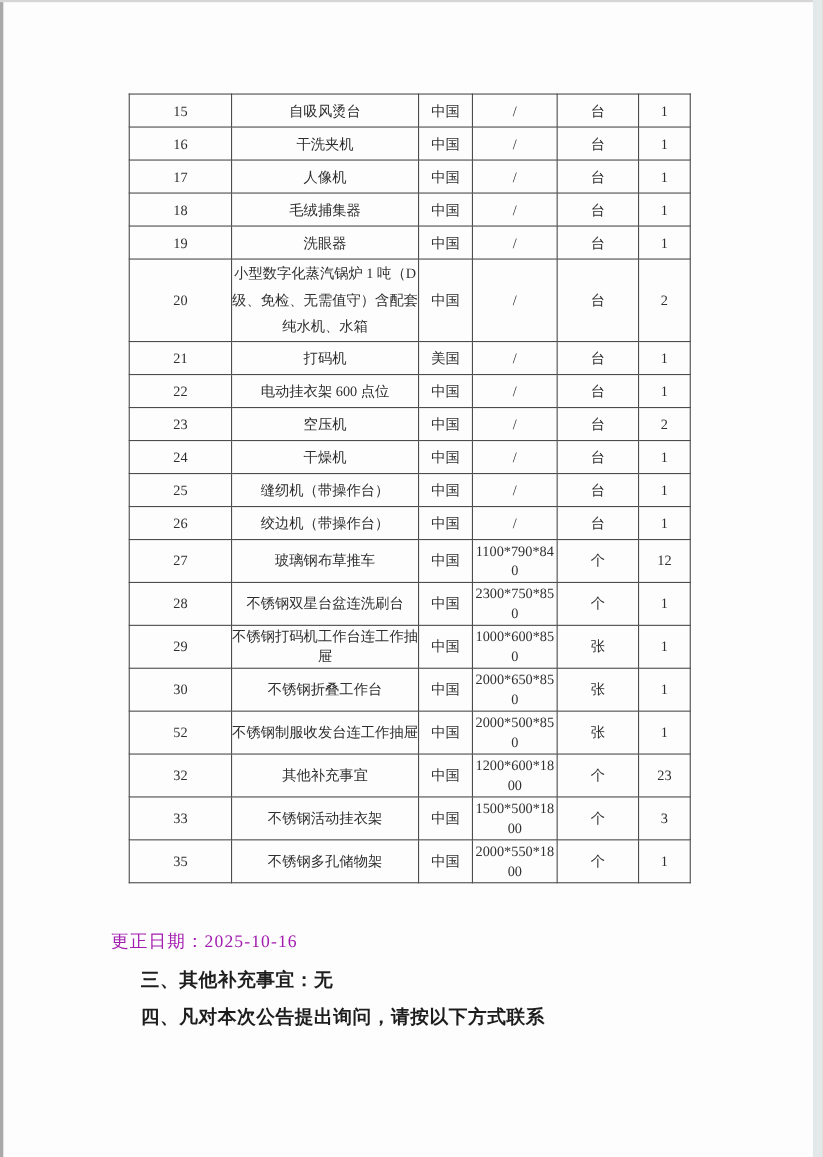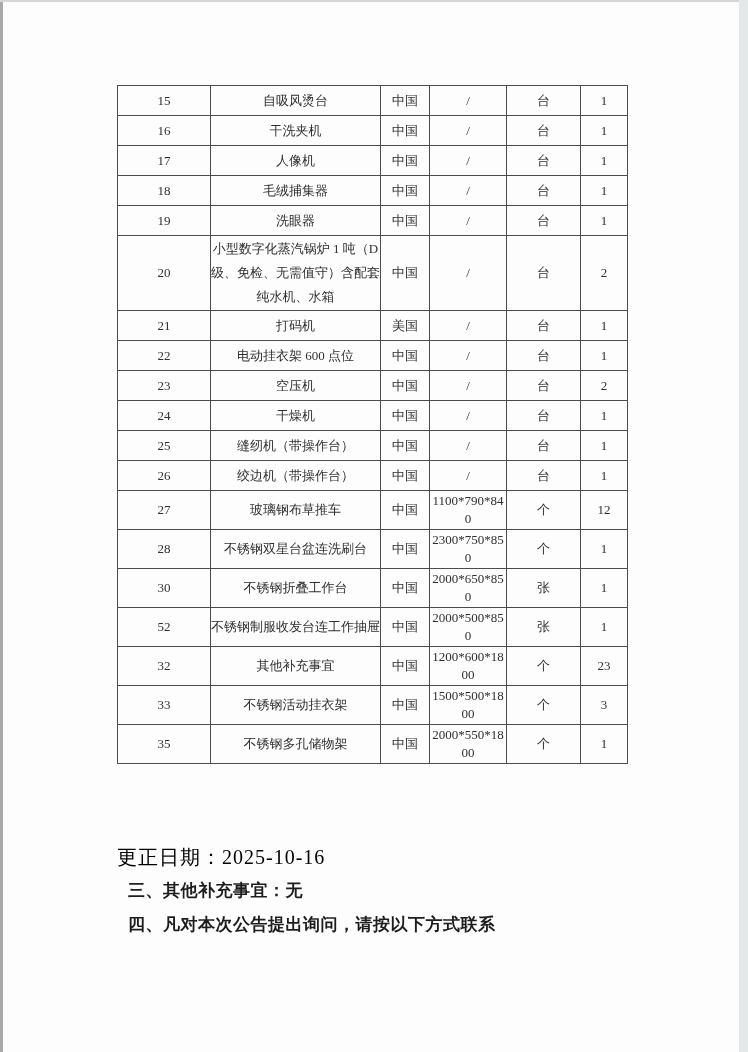--- a/index.html
+++ b/index.html
@@ -34,22 +34,22 @@
   table.items tr{height:30px;}
   table.items tr.h2{height:39px;}
   table.items tr.h3{height:75px;}
   table.items tr.h3 td{line-height:24px;margin-top:41px;}
   td.c-name{text-align:left;padding:0 4px 0 12px;}
   td.c-spec{font-family:"Liberation Serif","DejaVu Serif",serif;word-break:break-all;padding:0 5px;line-height:18px;}
   td.c-idx,td.c-qty{font-family:"Liberation Serif","DejaVu Serif",serif;}
 
   .correction-line{
     position:absolute;left:101px;top:847px;
-    font-size:20px;line-height:20px;color:#000000;
-    letter-spacing:1px;white-space:nowrap;margin-left:16px;
+    font-size:16px;line-height:20px;color:#a21caf;
+    letter-spacing:1px;white-space:nowrap;
   }
   .section-line{
     position:absolute;left:128px;
     font-size:17px;line-height:22px;
     font-weight:bold;color:#1d1d1d;
     white-space:nowrap;letter-spacing:0.5px;
   }
   .section-3{top:880px;}
   .section-4{top:914px;}
 </style>
@@ -177,20 +177,28 @@
     </tr>
         <tr class="h2">
       <td class="c-idx">28</td>
       <td class="c-name">不锈钢双星台盆连洗刷台</td>
       <td class="c-origin">中国</td>
       <td class="c-spec">2300*750*850</td>
       <td class="c-unit">个</td>
       <td class="c-qty">1</td>
     </tr>
         <tr class="h2">
+      <td class="c-idx">29</td>
+      <td class="c-name">不锈钢打码机工作台连工作抽屉</td>
+      <td class="c-origin">中国</td>
+      <td class="c-spec">1000*600*850</td>
+      <td class="c-unit">张</td>
+      <td class="c-qty">1</td>
+    </tr>
+        <tr class="h2">
       <td class="c-idx">30</td>
       <td class="c-name">不锈钢折叠工作台</td>
       <td class="c-origin">中国</td>
       <td class="c-spec">2000*650*850</td>
       <td class="c-unit">张</td>
       <td class="c-qty">1</td>
     </tr>
         <tr class="h2">
       <td class="c-idx">52</td>
       <td class="c-name">不锈钢制服收发台连工作抽屉</td>

